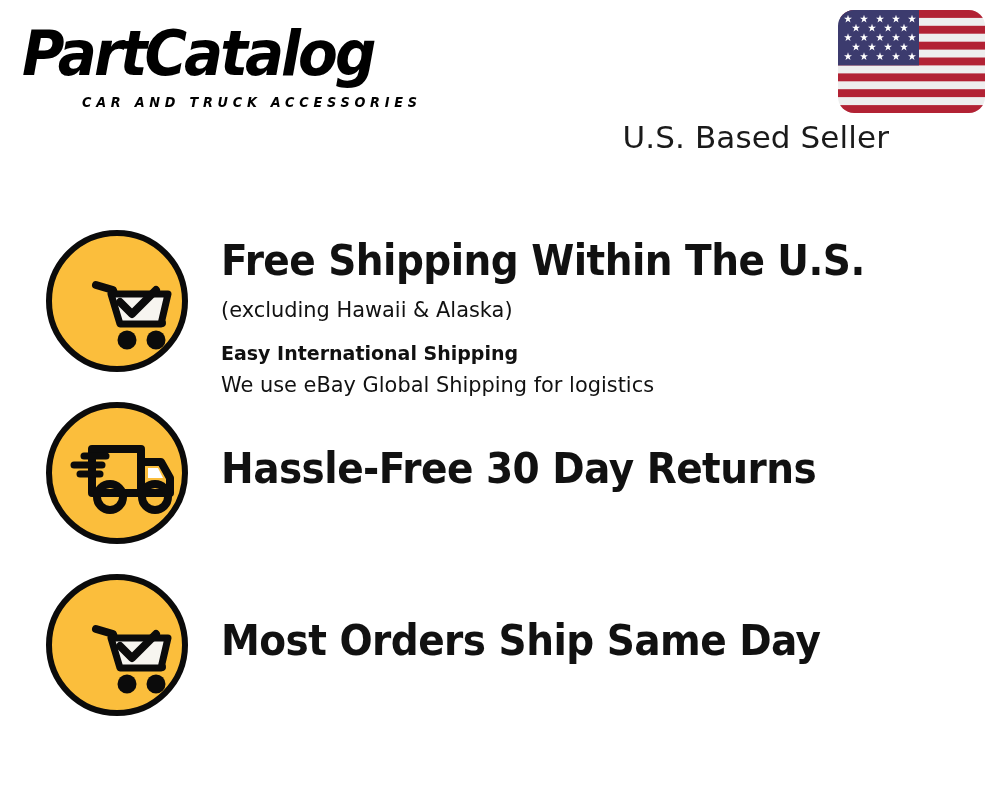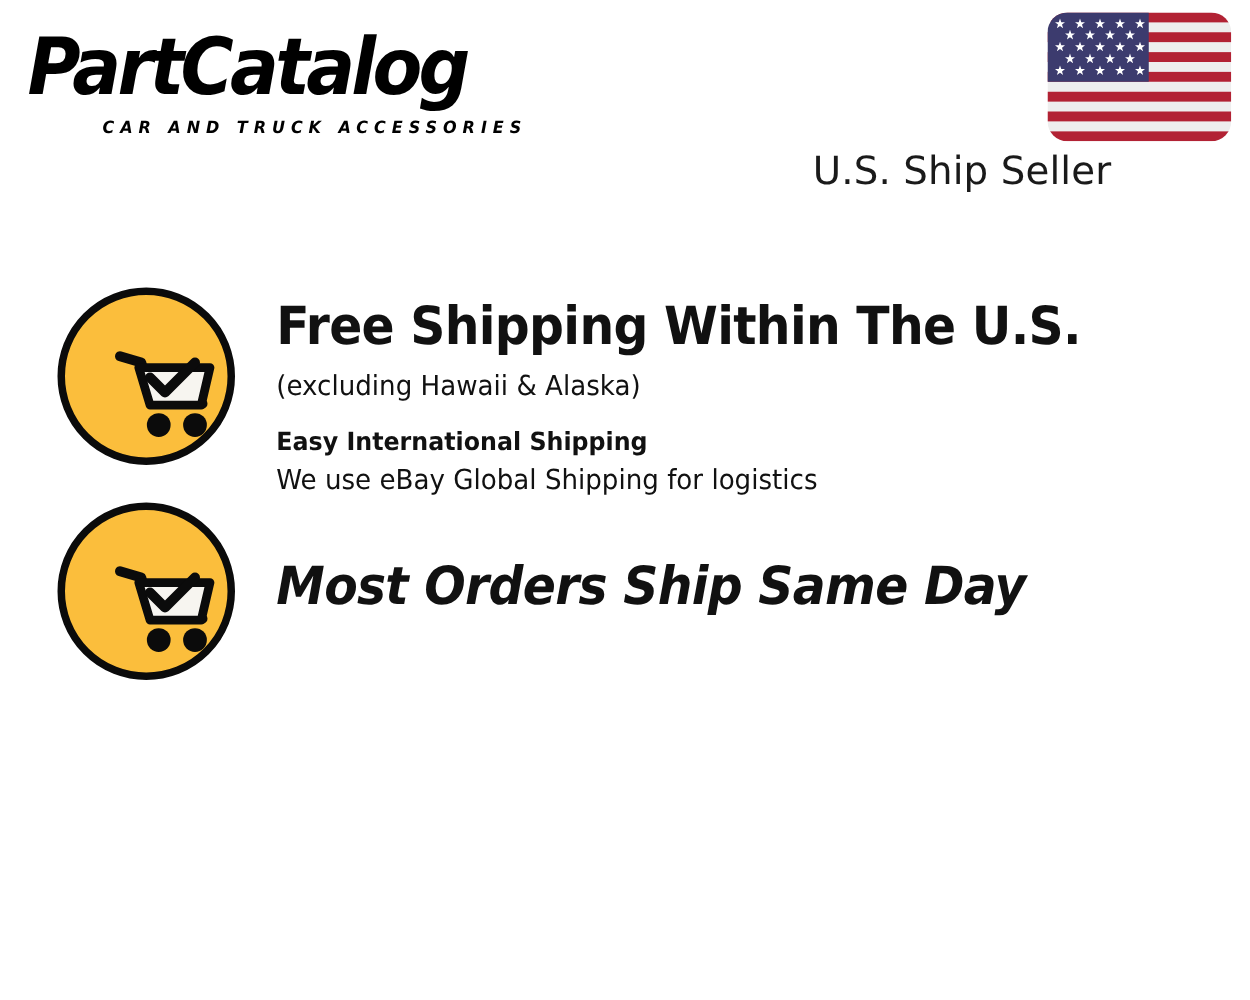--- a/index.html
+++ b/index.html
@@ -141,21 +141,21 @@
     white-space: nowrap;
     transform: scaleX(0.95);
     transform-origin: left center;
   }
 
   
   #row-0 .feature-text { top: 8px; }
   #row-0 .feature-sub-1 { margin-top: 8px; }
   #row-0 .feature-sub-bold { margin-top: 13px; }
   #row-1 .feature-text { top: 44px; }
-  #row-2 .feature-text { top: 44px; font-style: italic; }
+  #row-2 .feature-text { top: 44px; }
 </style>
 </head>
 <body>
 
 <div class="header">
 
   <div class="logo-block">
     <div class="logo-wordmark">PartCatalog</div>
     <div class="logo-tagline">CAR AND TRUCK ACCESSORIES</div>
   </div>
@@ -204,21 +204,21 @@
           <use href="#st" x="10" y="46.5"></use>
             <use href="#st" x="26" y="46.5"></use>
           <use href="#st" x="42" y="46.5"></use>
             <use href="#st" x="58" y="46.5"></use>
           <use href="#st" x="74" y="46.5"></use>
         </g>
       </g>
     </svg>
   </div>
 
-  <div class="seller-text">U.S. Ship Seller</div>
+  <div class="seller-text">U.S. Based Seller</div>
 </div>
 
 <div class="features">
 
   <div class="feature-row" id="row-0">
     <div class="icon-badge">
       <svg viewBox="0 0 146 146" xmlns="http://www.w3.org/2000/svg">
         <circle cx="73" cy="73" r="68" fill="#FBBE3C" stroke="#0B0B0B" stroke-width="6"></circle>
         <path d="M52 57 L69 62 L78 95 L118 95" fill="none" stroke="#0B0B0B" stroke-width="8" stroke-linecap="round" stroke-linejoin="round"></path>
         <path d="M67 66 L124 66 L117 96 L76 96 Z" fill="#F7F5F0" stroke="#0B0B0B" stroke-width="7" stroke-linejoin="round"></path>
@@ -228,20 +228,38 @@
       </svg>
     </div>
     <div class="feature-text">
       <div class="feature-title">Free Shipping Within The U.S.</div>
       <div class="feature-sub feature-sub-1">(excluding Hawaii &amp; Alaska)</div>
       <div class="feature-sub-bold">Easy International Shipping</div>
       <div class="feature-sub">We use eBay Global Shipping for logistics</div>
     </div>
   </div>
 
+  <div class="feature-row" id="row-1">
+    <div class="icon-badge">
+      <svg viewBox="0 0 146 146" xmlns="http://www.w3.org/2000/svg">
+        <circle cx="73" cy="73" r="68" fill="#FBBE3C" stroke="#0B0B0B" stroke-width="6"></circle>
+        <path d="M48 49 L97 49 L97 93 L48 93 Z" fill="none" stroke="#0B0B0B" stroke-width="8" stroke-linejoin="round"></path>
+        <path d="M97 62 L117 62 L126 78 L126 93 L97 93 Z" fill="none" stroke="#0B0B0B" stroke-width="8" stroke-linejoin="round"></path>
+        <path d="M104 68 L114 68 L119 78 L104 78 Z" fill="#FFFFFF"></path>
+        <line x1="40" y1="56" x2="62" y2="56" stroke="#0B0B0B" stroke-width="7" stroke-linecap="round"></line>
+        <line x1="30" y1="65" x2="58" y2="65" stroke="#0B0B0B" stroke-width="7" stroke-linecap="round"></line>
+        <line x1="36" y1="74" x2="56" y2="74" stroke="#0B0B0B" stroke-width="7" stroke-linecap="round"></line>
+        <circle cx="66" cy="97" r="13" fill="none" stroke="#0B0B0B" stroke-width="8"></circle>
+        <circle cx="111" cy="97" r="13" fill="none" stroke="#0B0B0B" stroke-width="8"></circle>
+      </svg>
+    </div>
+    <div class="feature-text">
+      <div class="feature-title">Hassle-Free 30 Day Returns</div>
+    </div>
+  </div>
 
   <div class="feature-row" id="row-2">
     <div class="icon-badge">
       <svg viewBox="0 0 146 146" xmlns="http://www.w3.org/2000/svg">
         <circle cx="73" cy="73" r="68" fill="#FBBE3C" stroke="#0B0B0B" stroke-width="6"></circle>
         <path d="M52 57 L69 62 L78 95 L118 95" fill="none" stroke="#0B0B0B" stroke-width="8" stroke-linecap="round" stroke-linejoin="round"></path>
         <path d="M67 66 L124 66 L117 96 L76 96 Z" fill="#F7F5F0" stroke="#0B0B0B" stroke-width="7" stroke-linejoin="round"></path>
         <path d="M76 74 L88 86 L112 62" fill="none" stroke="#0B0B0B" stroke-width="8" stroke-linecap="round" stroke-linejoin="round"></path>
         <circle cx="83" cy="112" r="9.5" fill="#0B0B0B"></circle>
         <circle cx="112" cy="112" r="9.5" fill="#0B0B0B"></circle>

